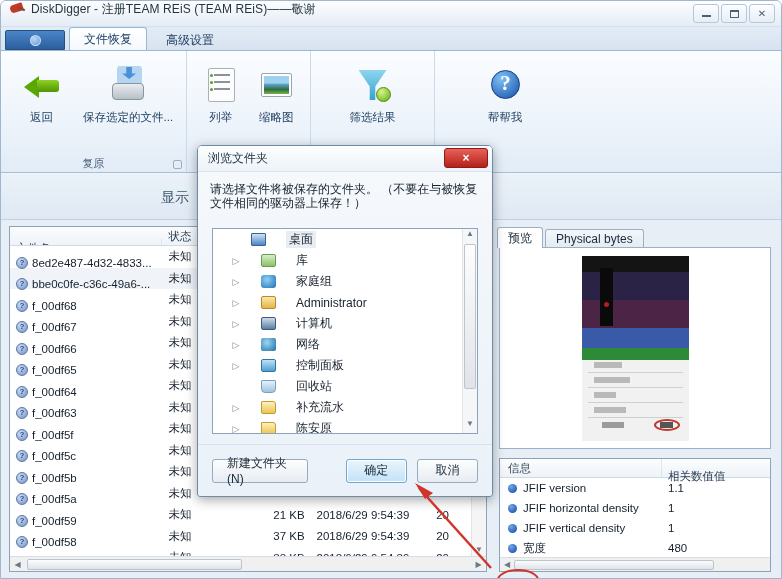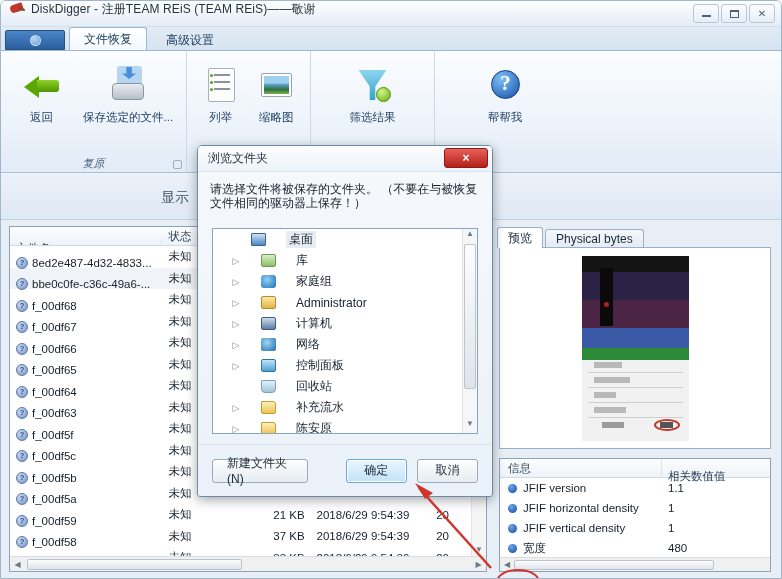--- a/index.html
+++ b/index.html
@@ -101,21 +101,21 @@
   }
   .ribbon-group {
     display:flex; flex-direction:column;
     border-right:1px solid #cbd9e8;
     position:relative;
     padding: 8px 6px 0 6px;
   }
   .ribbon-group .grp-items { display:flex; flex:1; }
   .ribbon-group .grp-title {
     height:18px; text-align:center; font-size:11px; color:#4a6075;
-    display:flex; align-items:center; justify-content:center;font-style:italic;
+    display:flex; align-items:center; justify-content:center;
   }
   .ribbon-group .grp-title .dlg-launcher {
     position:absolute; right:4px; bottom:3px; width:9px; height:9px;
     border:1px solid #9bb0c5; border-radius:2px;
   }
   .rb-btn {
     width:88px;
     display:flex; flex-direction:column; align-items:center;
     padding-top:6px;
   }

